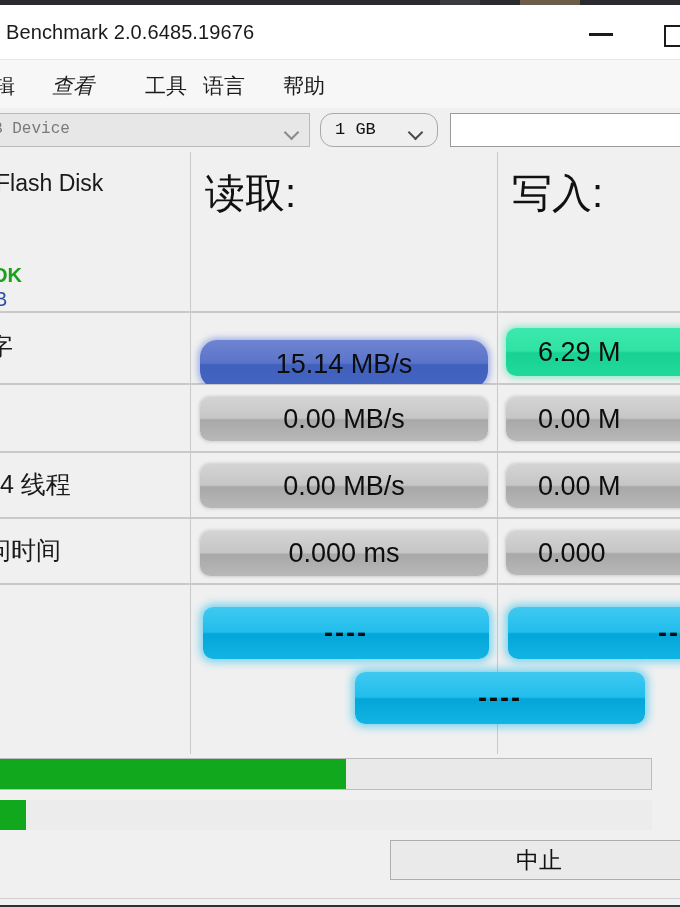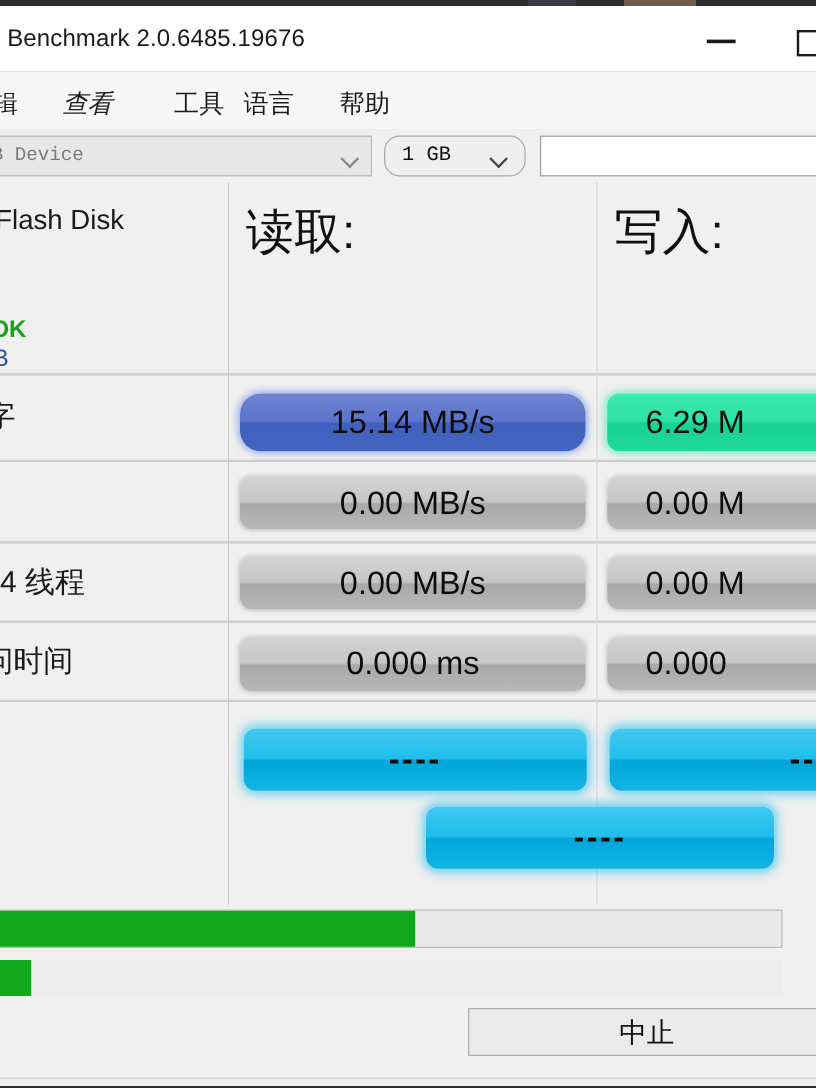--- a/index.html
+++ b/index.html
@@ -157,21 +157,21 @@
     <div class="hdr" style="left:512px;top:14px;">写入:</div>
 
     <div class="lbl lbl-en" style="left:-4px;top:18px;">Flash Disk</div>
     <div class="lbl lbl-ok" style="left:-8px;top:112px;">OK</div>
     <div class="lbl lbl-sub" style="left:-6px;top:136px;">B</div>
 
     <div class="cell" style="left:0;top:160px;width:190px;height:72px;"></div>
     <div class="cell" style="left:191px;top:160px;width:306px;height:72px;"></div>
     <div class="cell" style="left:498px;top:160px;width:182px;height:72px;"></div>
     <div class="lbl" style="left:-12px;top:178px;">字</div>
-    <div class="pill pill-blue" style="left:200px;top:176px;width:288px;height:48px;border-radius:17px;">15.14 MB/s</div>
+    <div class="pill pill-blue" style="left:200px;top:188px;width:288px;height:48px;border-radius:17px;">15.14 MB/s</div>
     <div class="pill pill-green" style="left:506px;top:176px;width:288px;height:48px;justify-content:flex-start;padding-left:32px;">6.29 M</div>
 
     <div class="cell" style="left:0;top:232px;width:190px;height:68px;"></div>
     <div class="cell" style="left:191px;top:232px;width:306px;height:68px;"></div>
     <div class="cell" style="left:498px;top:232px;width:182px;height:68px;"></div>
     <div class="lbl" style="left:-12px;top:248px;"></div>
     <div class="pill pill-gray" style="left:200px;top:245px;width:288px;height:44px;">0.00 MB/s</div>
     <div class="pill pill-gray" style="left:506px;top:245px;width:288px;height:44px;justify-content:flex-start;padding-left:32px;">0.00 M</div>
 
     <div class="cell" style="left:0;top:300px;width:190px;height:66px;"></div>

